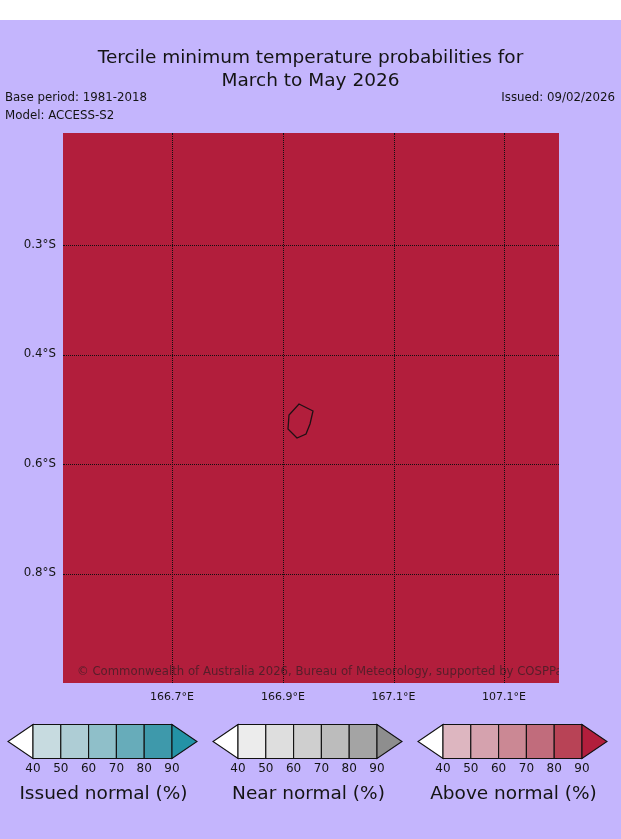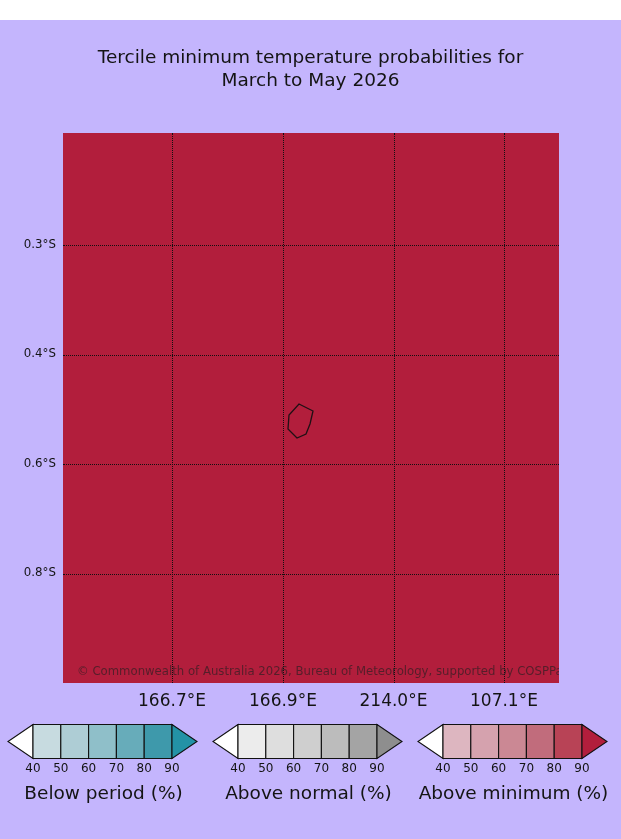--- a/index.html
+++ b/index.html
@@ -15,42 +15,47 @@
   .map-plot { position:absolute; left:63px; top:113px; width:496px; height:550px; overflow:hidden; }
   .gridline-v { position:absolute; top:0; bottom:0; width:0; border-left:1px dotted #101010; }
   .gridline-h { position:absolute; left:0; right:0; height:0; border-top:1px dotted #101010; }
   .island-svg { position:absolute; left:0; top:0; }
   .map-copyright { position:absolute; left:14px; bottom:5px; font-size:11.7px;
                    color:rgba(35,30,32,0.65); white-space:nowrap; }
 
   .ytick { position:absolute; left:0; width:56px; text-align:right;
            font-size:11.8px; color:#141414; }
   .xtick { position:absolute; width:84px; text-align:center; top:670px;
-           font-size:17px; color:#141414; }
+           font-size:11px; color:#141414; }
 
   .cbar-row { position:absolute; left:0; top:703px; width:621px; height:95px; }
   .cbar-group { position:absolute; top:0; width:207px; height:90px; }
   .cbar-svg { position:absolute; left:3px; top:0; }
   .cbar-ticks { position:absolute; left:0; top:38px; width:207px; height:19px; }
   .cbar-tick { position:absolute; width:34px; text-align:center; font-size:12px; color:#141414; }
   .cbar-caption { position:absolute; left:0; top:59px; width:207px; text-align:center;
                   font-size:18.5px; color:#141414; }
 </style>
 </head>
 <body>
 
 <div class="figure">
 
   <div class="title-block">
     <div>Tercile minimum temperature probabilities for</div>
     <div>March to May 2026</div>
   </div>
 
+  <div class="meta-left">
+    <div>Base period: 1981-2018</div>
+    <div>Model: ACCESS-S2</div>
+  </div>
 
   <div class="meta-right">
+    <div>Issued: 09/02/2026</div>
   </div>
 
   <div class="map-plot" style="background: rgb(178, 30, 60);">
     <div id="gridlines">
         <div class="gridline-v" style="left: 109px; border-left-color: rgb(16, 16, 16);"></div>
         <div class="gridline-v" style="left: 220px; border-left-color: rgb(16, 16, 16);"></div>
         <div class="gridline-v" style="left: 330.5px; border-left-color: rgb(16, 16, 16);"></div>
         <div class="gridline-v" style="left: 441px; border-left-color: rgb(16, 16, 16);"></div>
         <div class="gridline-h" style="top: 112px; border-top-color: rgb(16, 16, 16);"></div>
         <div class="gridline-h" style="top: 221.5px; border-top-color: rgb(16, 16, 16);"></div>
@@ -65,21 +70,21 @@
 
   <div id="yticks">
       <div class="ytick" style="top: 216.98px;">0.3°S</div>
       <div class="ytick" style="top: 326.485px;">0.4°S</div>
       <div class="ytick" style="top: 435.99px;">0.6°S</div>
       <div class="ytick" style="top: 545.495px;">0.8°S</div>
     </div>
   <div id="xticks">
       <div class="xtick" style="left: 130.021px;">166.7°E</div>
       <div class="xtick" style="left: 240.976px;">166.9°E</div>
-      <div class="xtick" style="left: 351.485px;">214.0°E</div>
+      <div class="xtick" style="left: 351.485px;">167.1°E</div>
       <div class="xtick" style="left: 461.994px;">107.1°E</div>
     </div>
 
   <div class="cbar-row" id="cbars">
       <div class="cbar-group" style="left: 0px;">
         <svg class="cbar-svg" width="205" height="37">
           <polygon points="30,1.5 5,18.5 30,35.5" fill="#ffffff" stroke="#111" stroke-width="1.1"></polygon>
           <polygon points="30,1.5 57.8,1.5 57.8,35.5 30,35.5" fill="#c7dbe0" stroke="#111" stroke-width="1.1"></polygon>
           <polygon points="57.8,1.5 85.6,1.5 85.6,35.5 57.8,35.5" fill="#aecdd5" stroke="#111" stroke-width="1.1"></polygon>
           <polygon points="85.6,1.5 113.4,1.5 113.4,35.5 85.6,35.5" fill="#8fbfc9" stroke="#111" stroke-width="1.1"></polygon>
@@ -88,57 +93,57 @@
           <polygon points="169,1.5 194,18.5 169,35.5" fill="#2392a6" stroke="#111" stroke-width="1.1"></polygon>
         </svg>
         <div class="cbar-ticks">
           <span class="cbar-tick" style="left: 16px;">40</span>
           <span class="cbar-tick" style="left: 43.8px;">50</span>
           <span class="cbar-tick" style="left: 71.6px;">60</span>
           <span class="cbar-tick" style="left: 99.4px;">70</span>
           <span class="cbar-tick" style="left: 127.2px;">80</span>
           <span class="cbar-tick" style="left: 155px;">90</span>
         </div>
-        <div class="cbar-caption">Below period (%)</div>
+        <div class="cbar-caption">Issued normal (%)</div>
       </div>
       <div class="cbar-group" style="left: 205px;">
         <svg class="cbar-svg" width="205" height="37">
           <polygon points="30,1.5 5,18.5 30,35.5" fill="#ffffff" stroke="#111" stroke-width="1.1"></polygon>
           <polygon points="30,1.5 57.8,1.5 57.8,35.5 30,35.5" fill="#ececec" stroke="#111" stroke-width="1.1"></polygon>
           <polygon points="57.8,1.5 85.6,1.5 85.6,35.5 57.8,35.5" fill="#dedede" stroke="#111" stroke-width="1.1"></polygon>
           <polygon points="85.6,1.5 113.4,1.5 113.4,35.5 85.6,35.5" fill="#cfcfcf" stroke="#111" stroke-width="1.1"></polygon>
           <polygon points="113.4,1.5 141.2,1.5 141.2,35.5 113.4,35.5" fill="#bcbcbc" stroke="#111" stroke-width="1.1"></polygon>
           <polygon points="141.2,1.5 169,1.5 169,35.5 141.2,35.5" fill="#a4a4a4" stroke="#111" stroke-width="1.1"></polygon>
           <polygon points="169,1.5 194,18.5 169,35.5" fill="#8e8e8e" stroke="#111" stroke-width="1.1"></polygon>
         </svg>
         <div class="cbar-ticks">
           <span class="cbar-tick" style="left: 16px;">40</span>
           <span class="cbar-tick" style="left: 43.8px;">50</span>
           <span class="cbar-tick" style="left: 71.6px;">60</span>
           <span class="cbar-tick" style="left: 99.4px;">70</span>
           <span class="cbar-tick" style="left: 127.2px;">80</span>
           <span class="cbar-tick" style="left: 155px;">90</span>
         </div>
-        <div class="cbar-caption">Above normal (%)</div>
+        <div class="cbar-caption">Near normal (%)</div>
       </div>
       <div class="cbar-group" style="left: 410px;">
         <svg class="cbar-svg" width="205" height="37">
           <polygon points="30,1.5 5,18.5 30,35.5" fill="#ffffff" stroke="#111" stroke-width="1.1"></polygon>
           <polygon points="30,1.5 57.8,1.5 57.8,35.5 30,35.5" fill="#ddb6c0" stroke="#111" stroke-width="1.1"></polygon>
           <polygon points="57.8,1.5 85.6,1.5 85.6,35.5 57.8,35.5" fill="#d5a2ae" stroke="#111" stroke-width="1.1"></polygon>
           <polygon points="85.6,1.5 113.4,1.5 113.4,35.5 85.6,35.5" fill="#cb8894" stroke="#111" stroke-width="1.1"></polygon>
           <polygon points="113.4,1.5 141.2,1.5 141.2,35.5 113.4,35.5" fill="#c16c7c" stroke="#111" stroke-width="1.1"></polygon>
           <polygon points="141.2,1.5 169,1.5 169,35.5 141.2,35.5" fill="#b84356" stroke="#111" stroke-width="1.1"></polygon>
           <polygon points="169,1.5 194,18.5 169,35.5" fill="#b21e3c" stroke="#111" stroke-width="1.1"></polygon>
         </svg>
         <div class="cbar-ticks">
           <span class="cbar-tick" style="left: 16px;">40</span>
           <span class="cbar-tick" style="left: 43.8px;">50</span>
           <span class="cbar-tick" style="left: 71.6px;">60</span>
           <span class="cbar-tick" style="left: 99.4px;">70</span>
           <span class="cbar-tick" style="left: 127.2px;">80</span>
           <span class="cbar-tick" style="left: 155px;">90</span>
         </div>
-        <div class="cbar-caption">Above minimum (%)</div>
+        <div class="cbar-caption">Above normal (%)</div>
       </div>
     </div>
 
 </div>
 
 </body></html>

